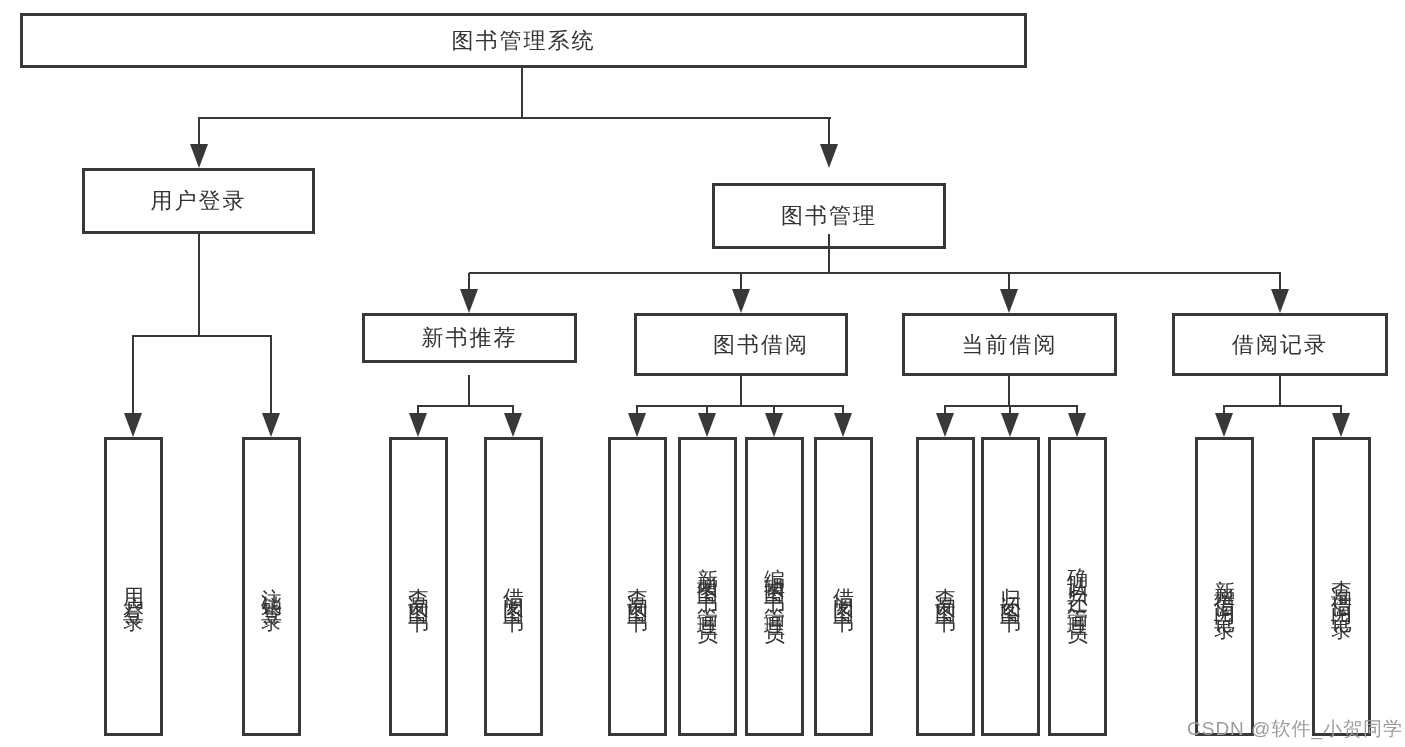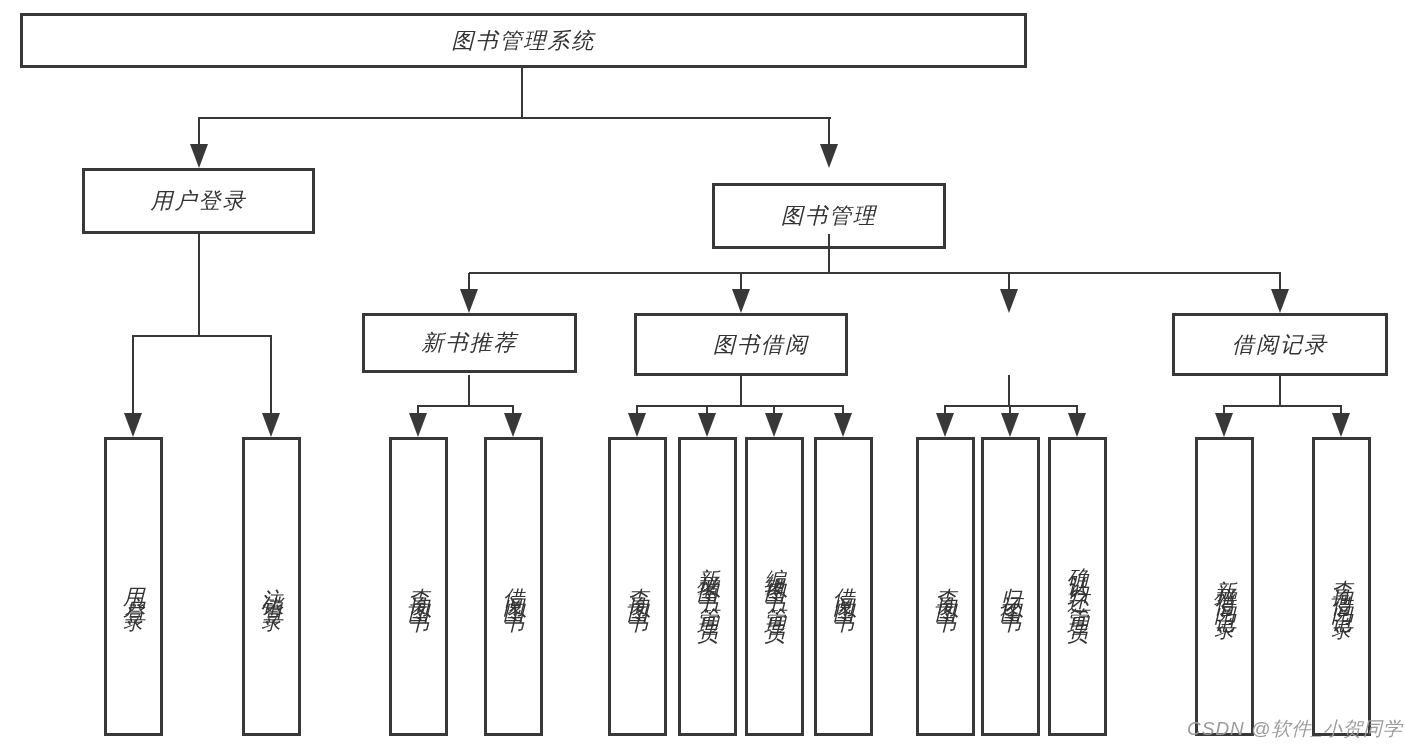--- a/index.html
+++ b/index.html
@@ -7,21 +7,20 @@
     --text:#333333;
     --bg:#ffffff;
     --wm:#9b9b9b;
   }
   html,body{margin:0;padding:0;background:var(--bg);}
   .canvas{
     position:relative;width:1405px;height:747px;background:var(--bg);
     overflow:hidden;
     font-family:"Liberation Sans","DejaVu Sans",sans-serif;
     color:var(--text);
-    font-style:italic;
   }
   .box{
     position:absolute;border:3px solid var(--line);background:var(--bg);
     box-sizing:border-box;display:flex;align-items:center;justify-content:center;
     font-size:22px;color:var(--text);
   }
   .hbox{letter-spacing:2px;}
   .vbox{
     writing-mode:vertical-rl;text-orientation:mixed;
     font-size:21px;letter-spacing:8px;line-height:1.15;
@@ -66,22 +65,23 @@
   <div class="hl" style="left:469px;top:272px;width:812px;"></div>
   <div class="vl" style="left:468px;top:273px;height:18px;"></div>
   <div class="vl" style="left:740px;top:273px;height:18px;"></div>
   <div class="vl" style="left:1008px;top:273px;height:18px;"></div>
   <div class="vl" style="left:1279px;top:273px;height:18px;"></div>
   <div class="arrow" style="left:460px;top:289px;"></div>
   <div class="arrow" style="left:732px;top:289px;"></div>
   <div class="arrow" style="left:1000px;top:289px;"></div>
   <div class="arrow" style="left:1271px;top:289px;"></div>
 
-  <div class="box hbox" style="left:362px;top:313px;width:215px;height:60px;">新书推荐</div>
+  <div class="box hbox" style="left:362px;top:313px;width:215px;height:50px;">新书推荐</div>
   <div class="box hbox" style="left:634px;top:313px;width:214px;height:63px;padding-left:40px;">图书借阅</div>
+  <div class="box hbox" style="left:902px;top:313px;width:215px;height:63px;">当前借阅</div>
   <div class="box hbox" style="left:1172px;top:313px;width:216px;height:63px;">借阅记录</div>
 
   <div class="vl" style="left:468px;top:375px;height:31px;"></div>
   <div class="vl" style="left:740px;top:375px;height:31px;"></div>
   <div class="vl" style="left:1008px;top:375px;height:31px;"></div>
   <div class="vl" style="left:1279px;top:375px;height:31px;"></div>
 
   <div class="hl" style="left:417px;top:405px;width:97px;"></div>
   <div class="hl" style="left:636px;top:405px;width:208px;"></div>
   <div class="hl" style="left:944px;top:405px;width:134px;"></div>

